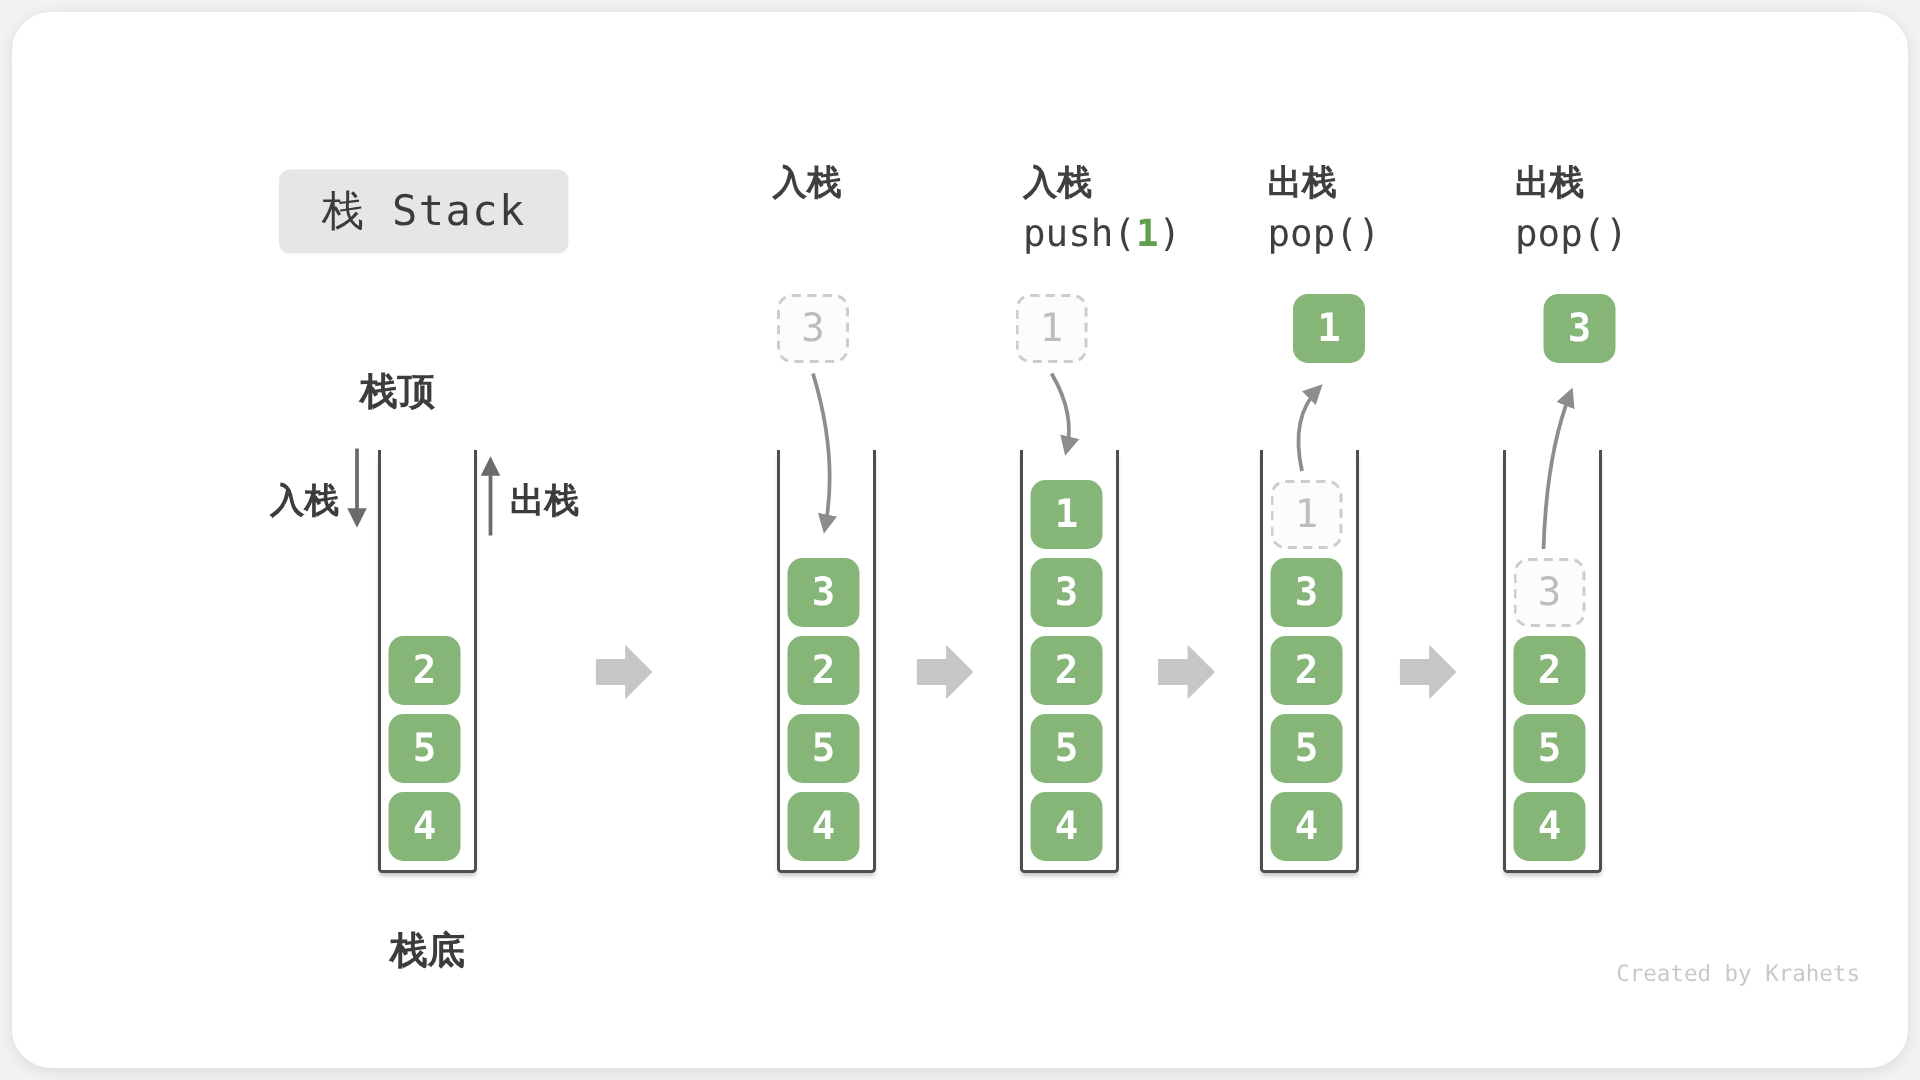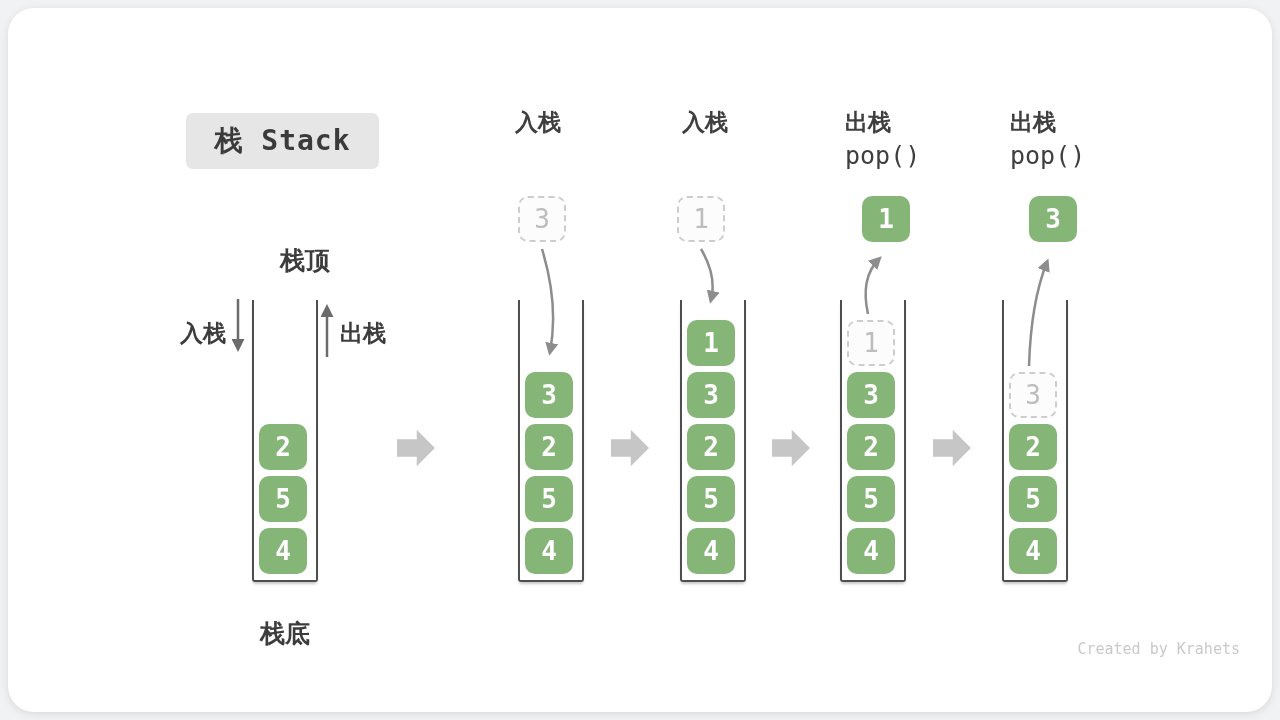--- a/index.html
+++ b/index.html
@@ -14,21 +14,21 @@
     background:#ffffff;border-radius:26px;
     box-shadow:0 2px 10px rgba(0,0,0,0.10);
   }
   .abs{position:absolute;}
   
   .title-box{
     left:186px;top:113px;width:193px;height:56px;
     background:#e6e6e6;border-radius:7px;
     display:flex;align-items:center;justify-content:center;
     font-family:"DejaVu Sans Mono","Liberation Mono",monospace;
-    font-size:28px;font-weight:700;color:#3b3b3b;letter-spacing:1px;
+    font-size:28px;font-weight:400;color:#3b3b3b;letter-spacing:1px;
   }
   
   .op-block{top:107px;width:160px;}
   .op-line1{font-size:23px;font-weight:700;color:#3f3f3f;line-height:30px;}
   .op-line2{
     font-family:"DejaVu Sans Mono","Liberation Mono",monospace;
     font-size:25px;color:#3f3f3f;line-height:32px;margin-top:3px;
   }
   .op-arg{color:#5fa04d;font-weight:700;}
   
@@ -77,31 +77,32 @@
 
 <div class="abs title-box">
   <span>栈 Stack</span>
 </div>
 
 <div class="abs op-block" style="left:515px;">
   <div class="op-line1">入栈</div>
 </div>
 <div class="abs op-block" style="left:682px;">
   <div class="op-line1">入栈</div>
+  <div class="op-line2"><span>push(</span><span class="op-arg">1</span><span>)</span></div>
 </div>
 <div class="abs op-block" style="left:845px;">
   <div class="op-line1">出栈</div>
   <div class="op-line2"><span>pop()</span><span class="op-arg"></span><span></span></div>
 </div>
 <div class="abs op-block" style="left:1010px;">
   <div class="op-line1">出栈</div>
   <div class="op-line2"><span>pop()</span><span class="op-arg"></span><span></span></div>
 </div>
 
-<div class="abs side-label" style="left:240px;top:244px;width:90px;text-align:right;">栈顶</div>
+<div class="abs side-label" style="left:240px;top:244px;width:90px;text-align:left;">栈顶</div>
 <div class="abs side-label" style="left:240px;top:617px;width:90px;text-align:center;">栈底</div>
 <div class="abs side-label-sm" style="left:150px;top:318px;width:76px;text-align:right;">入栈</div>
 <div class="abs side-label-sm" style="left:340px;top:318px;">出栈</div>
 
 <div class="abs elem ghost" style="left:518px;top:196px;">3</div>
 <div class="abs elem ghost" style="left:677px;top:196px;">1</div>
 <div class="abs elem" style="left:862px;top:196px;">1</div>
 <div class="abs elem" style="left:1029px;top:196px;">3</div>
 
 <div class="abs bucket" style="left:252px;"></div>

